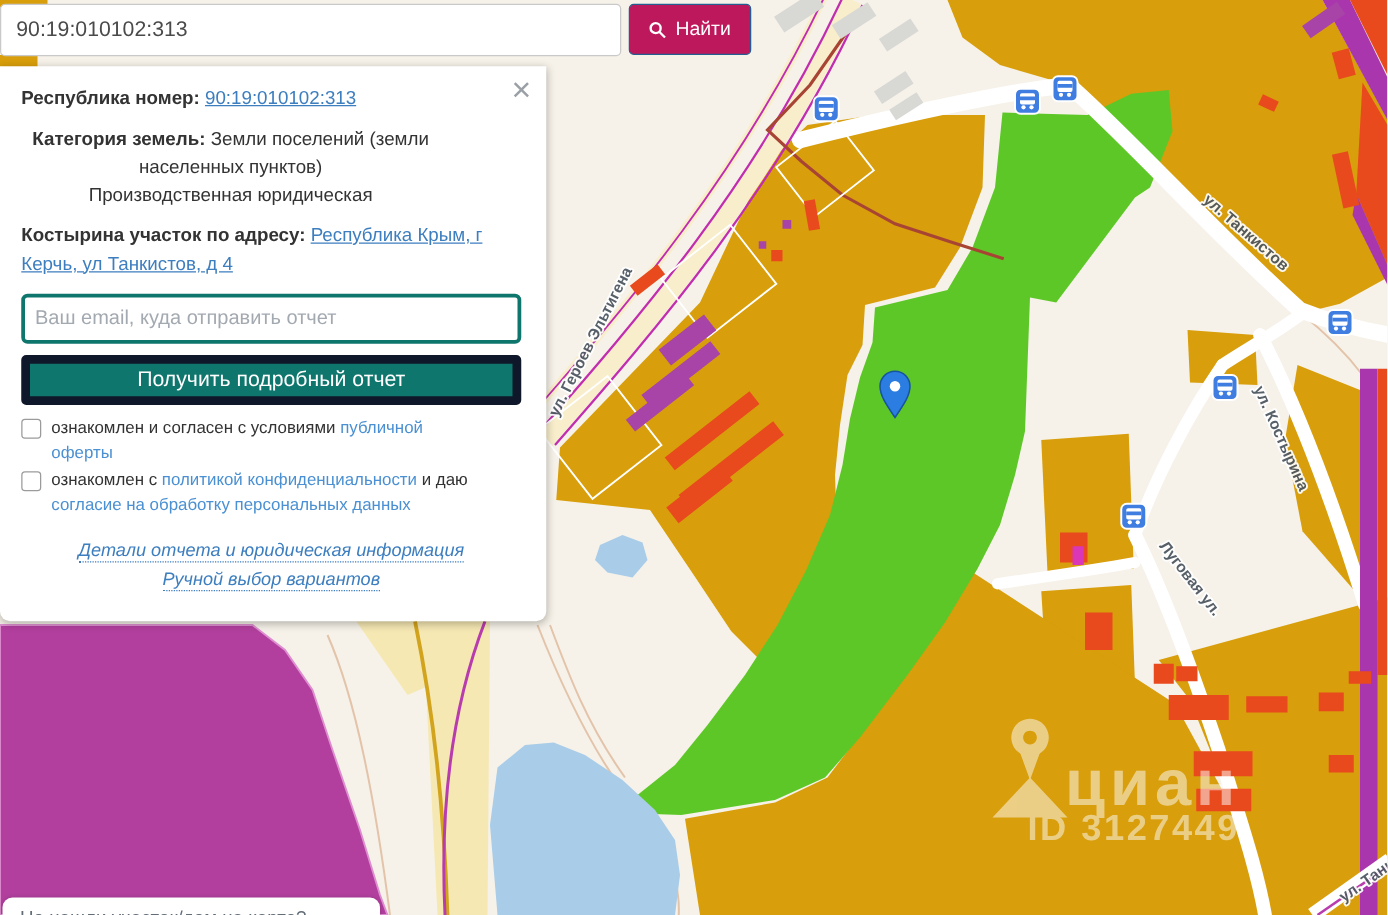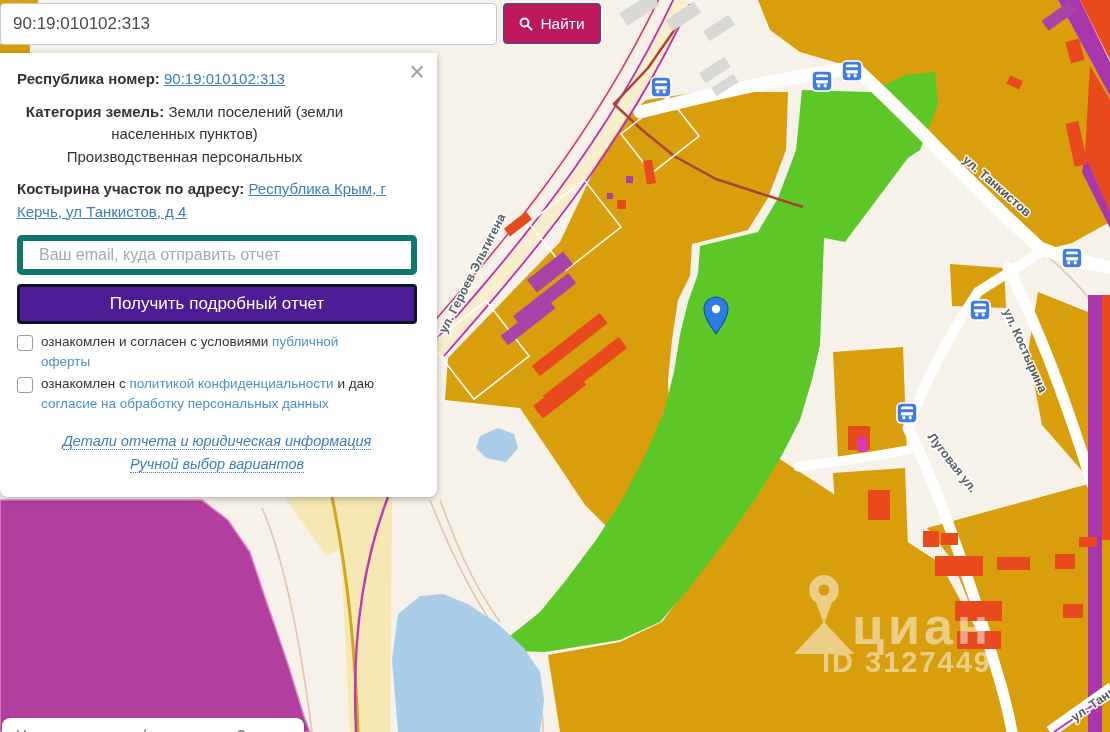--- a/index.html
+++ b/index.html
@@ -21,24 +21,24 @@
     background:#fff;border-radius:0 0 8px 8px;box-shadow:0 2px 7px rgba(0,0,0,.28);
     padding:15px 20px 12px 17px;font-size:15px;color:#333;}
   .panel .close{position:absolute;top:6px;right:12px;font-size:27px;line-height:1;color:#9aa0a6;
     cursor:pointer;font-weight:400;}
   .panel b{font-weight:bold;}
   .row{margin:0 0 10px 0;line-height:1.5;}
   .row.cat{max-width:335px;text-align:center;}
   .row.addr{max-width:375px;}
   a.lnk{color:#3d7ebf;text-decoration:underline;cursor:pointer;}
   a.lnk2{color:#4a90d2;text-decoration:none;cursor:pointer;}
-  .email{width:100%;height:40px;box-sizing:border-box;border:6px solid #0f766e;border-radius:5px;
-    padding:0 16px;font-size:16px;color:#ef4444;font-family:"Liberation Sans",sans-serif;margin:2px 0 0 0;outline:none;}
+  .email{width:100%;height:40px;box-sizing:border-box;border:3px solid #0f766e;border-radius:5px;
+    padding:0 8px;font-size:16px;color:#ef4444;font-family:"Liberation Sans",sans-serif;margin:2px 0 0 0;outline:none;}
   .email::placeholder{color:#a3a9b0;}
-  .getbtn{width:100%;height:40px;margin-top:9px;background:#4c1d95;border:3px solid #0f172a;
+  .getbtn{width:100%;height:40px;margin-top:9px;background:#0f766e;border:7px solid #0f172a;
     border-radius:4px;color:#fff;font-size:17px;cursor:pointer;font-family:"Liberation Sans",sans-serif;}
   .cbs{margin-top:8px;}
   .cbrow{display:flex;align-items:flex-start;gap:8px;font-size:13.5px;line-height:1.5;margin-bottom:1px;}
   .cb{width:14px;height:14px;min-width:14px;margin-top:3px;border:1px solid #9b9b9b;border-radius:3px;
     background:#fff;cursor:pointer;}
   .cb-text{max-width:345px;color:#333;}
   .links{margin-top:16px;text-align:center;font-size:14.5px;line-height:1.6;font-style:italic;}
   .dotted{color:#3d7ebf;text-decoration:none;border-bottom:1px dotted #3d7ebf;cursor:pointer;}
 
   
@@ -236,21 +236,21 @@
     <span class="close">×</span>
 
     <div class="row">
       <b>Республика номер:</b>
       <a class="lnk">90:19:010102:313</a>
     </div>
 
     <div class="row cat">
       <b>Категория земель:</b>
       <span>Земли поселений (земли населенных пунктов)</span>
-      <div>Производственная персональных</div>
+      <div>Производственная юридическая</div>
     </div>
 
     <div class="row addr">
       <b>Костырина участок по адресу:</b>
       <a class="lnk">Республика Крым, г Керчь, ул Танкистов, д 4</a>
     </div>
 
 
     <input class="email" type="text" placeholder="Ваш email, куда отправить отчет" style="">
 

